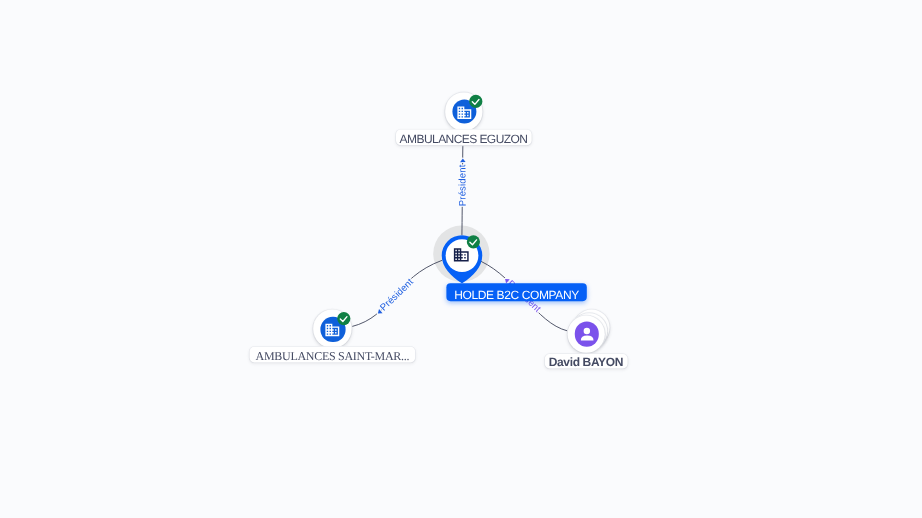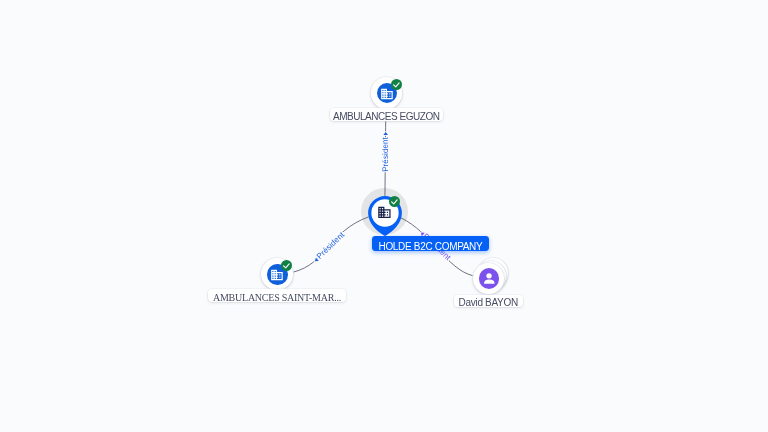--- a/index.html
+++ b/index.html
@@ -105,17 +105,17 @@
         <div class="ring" style="left: 478.4px; top: 258.4px; width: 30px; height: 30px;"></div>
         <div class="ring" style="left: 475.6px; top: 260.6px; width: 30.6px; height: 30.6px;"></div>
         <div class="ring" style="left: 472.8px; top: 262.8px; width: 31.2px; height: 31.2px;"></div>
         <div class="disc" style="left: 478.5px; top: 268.45px; width: 20.4px; height: 20.4px; background: rgb(123, 82, 235);">
           <svg width="20.4" height="20.4" viewBox="-12 -12 24 24">
             <circle cx="-0.17647058823529413" cy="-2.7647058823529416" r="3.1764705882352944" fill="#ffffff"></circle>
             <path fill="#ffffff" d="M -6.11764705882353 6.470588235294118 Q -6.11764705882353 1.5882352941176472 0.11764705882352942 1.5882352941176472 Q 6.352941176470588 1.5882352941176472 6.352941176470588 6.470588235294118 Z"></path>
           </svg>
         </div>
         <div class="nlabel" style="left: 453.5px; top: 294.6px; width: 69.8px; height: 12.8px; font-size: 10px;">
-          <span style="letter-spacing: -0.3023px; margin-left: -0.3023px; display: block; transform: translateY(1.3px);">David BAYON</span>
+          <span style="letter-spacing: -0.3023px; margin-left: -0.3023px; display: block; transform: translateY(1.3px); font-weight: bold;">David BAYON</span>
         </div>
       </div>
     </div>
 </div>
 
 </body></html>

